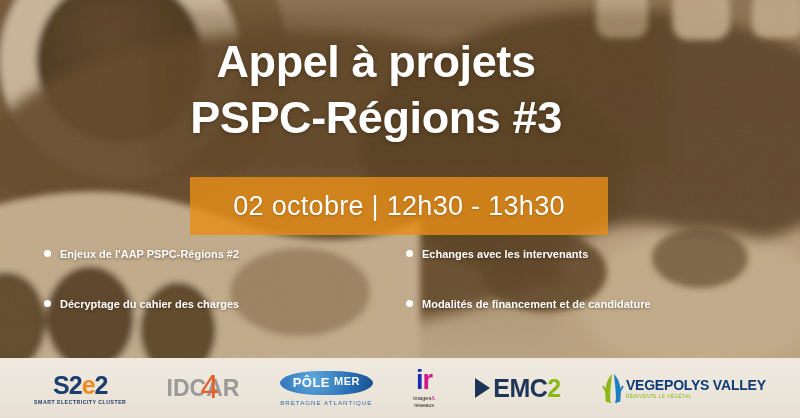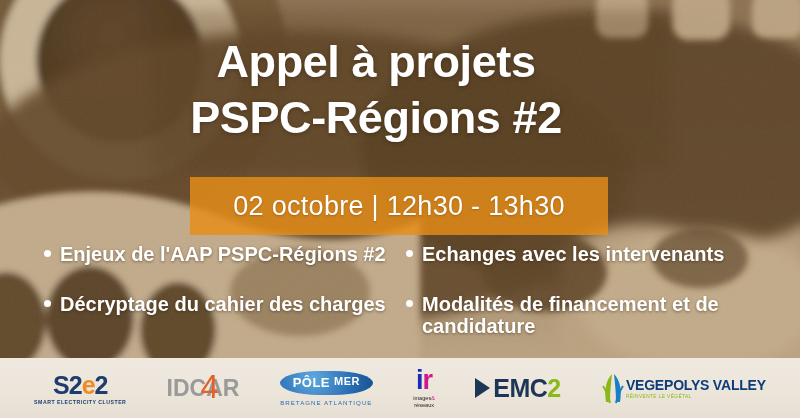--- a/index.html
+++ b/index.html
@@ -49,21 +49,21 @@
   }
 
   .bullets { position:absolute; top:243px; }
   .bullets.left  { left:44px;  width:360px; }
   .bullets.right { left:406px; width:360px; }
 
   .bullet-item {
     display:flex;
     align-items:flex-start;
     color:#ffffff;
-    font-size:20px;
+    font-size:11px;
     font-weight:bold;
     line-height:22px;
     margin-bottom:28px;
     text-shadow:0 1px 3px rgba(45,28,12,0.5);
   }
   .bullet-dot {
     flex:0 0 auto;
     width:7px; height:7px;
     border-radius:50%;
     background:#ffffff;
@@ -214,21 +214,21 @@
 
     <rect width="800" height="418" filter="url(#grainF)" opacity="0.5"></rect>
     <rect width="800" height="418" fill="#8a6c45" opacity="0.12"></rect>
   </svg>
 </div>
 
 <div id="content">
 
   <div class="title-block">
     <div class="title-line">Appel à projets</div>
-    <div class="title-line">PSPC-Régions #2</div>
+    <div class="title-line">PSPC-Régions #3</div>
   </div>
 
   <div class="date-banner">
     <span class="date-text">02 octobre | 12h30 - 13h30</span>
   </div>
 
   <div class="bullets left">
     <div class="bullet-item">
       <span class="bullet-dot"></span>
       <span class="bullet-text">Enjeux de l'AAP PSPC-Régions #2</span>

